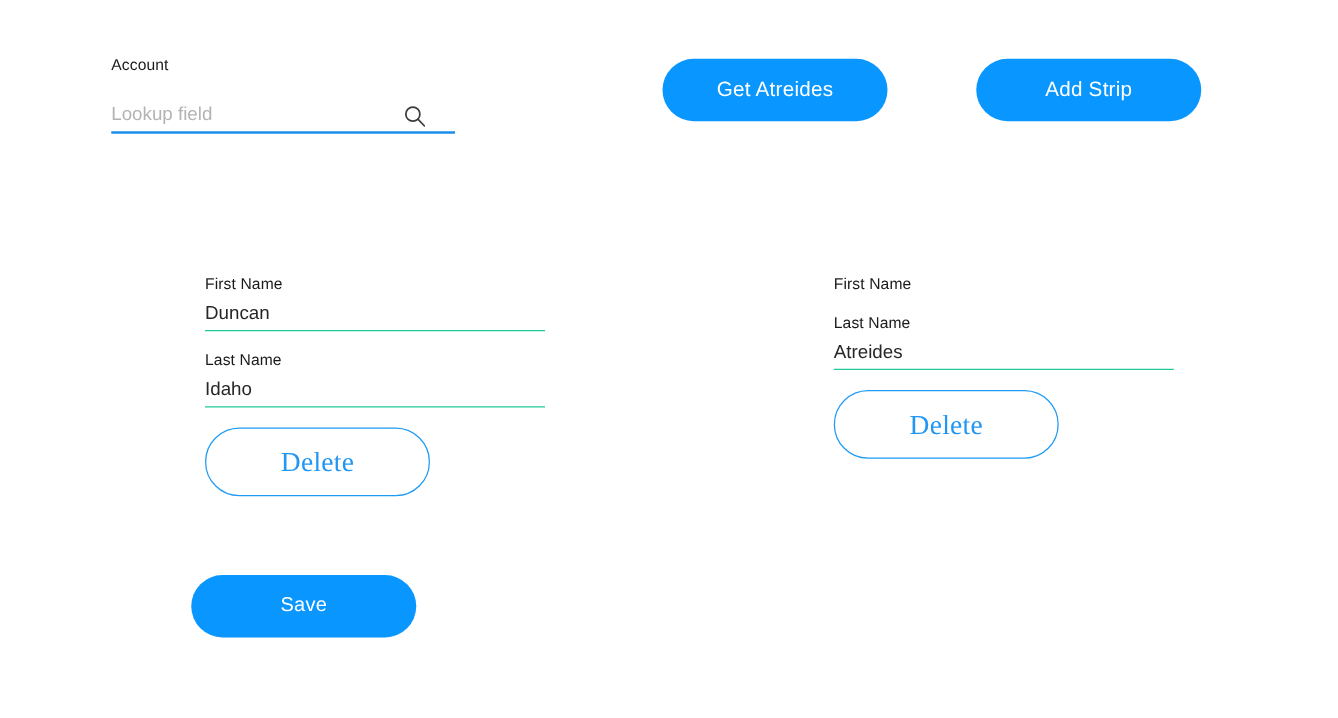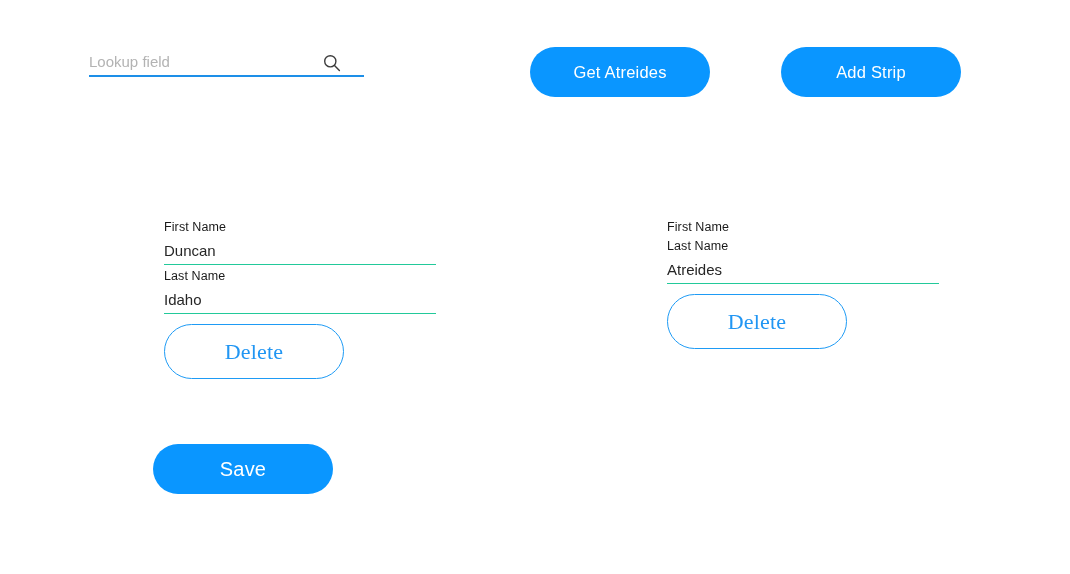--- a/index.html
+++ b/index.html
@@ -29,21 +29,21 @@
     width: 275px;
   }
   .lookup-label {
     font-size: 12.5px;
     color: #1a1a1a;
     line-height: 15px;
     letter-spacing: 0.1px;
   }
   .lookup-row {
     position: relative;
-    margin-top: 4px;
+    margin-top: 19px;
     height: 26px;
     border-bottom: 2px solid #1d8fe8;
     display: flex;
     align-items: center;
   }
   .lookup-input {
     border: none;
     outline: none;
     background: transparent;
     font-family: "Liberation Sans", sans-serif;
@@ -91,37 +91,37 @@
     height: 50px;
   }
   .btn-add-strip {
     left: 781px;
     top: 47px;
     width: 180px;
     height: 50px;
   }
   .btn-save {
     left: 153px;
-    top: 444px;
+    top: 460px;
     width: 180px;
     height: 50px;
-    font-size: 20px;
+    font-size: 16px;
   }
 
   
   .strip {
     position: absolute;
     top: 220px;
     width: 272px;
   }
   .strip-left  { left: 164px; }
   .strip-right { left: 667px; }
 
   .field {
-    margin-bottom: 4px;
+    margin-bottom: 16px;
   }
   .field-label {
     font-size: 12.5px;
     color: #1a1a1a;
     line-height: 15px;
     letter-spacing: 0.1px;
   }
   .field-input {
     display: block;
     margin-top: 6px;
@@ -156,20 +156,21 @@
     justify-content: center;
     padding: 0;
   }
 </style>
 </head>
 <body>
 
 <div class="canvas">
 
   <div class="lookup-block">
+    <div class="lookup-label">Account</div>
     <div class="lookup-row">
       <input class="lookup-input" type="text" placeholder="Lookup field" style="">
       <svg class="search-icon" viewBox="0 0 20 20">
         <circle cx="8.3" cy="8.3" r="5.6" fill="none" stroke="#3c3c3c" stroke-width="1.4"></circle>
         <line x1="12.5" y1="12.5" x2="17.4" y2="17.6" stroke="#3c3c3c" stroke-width="1.4" stroke-linecap="round"></line>
       </svg>
     </div>
   </div>
 
   <button class="pill btn-get-contacts">Get Atreides</button>

